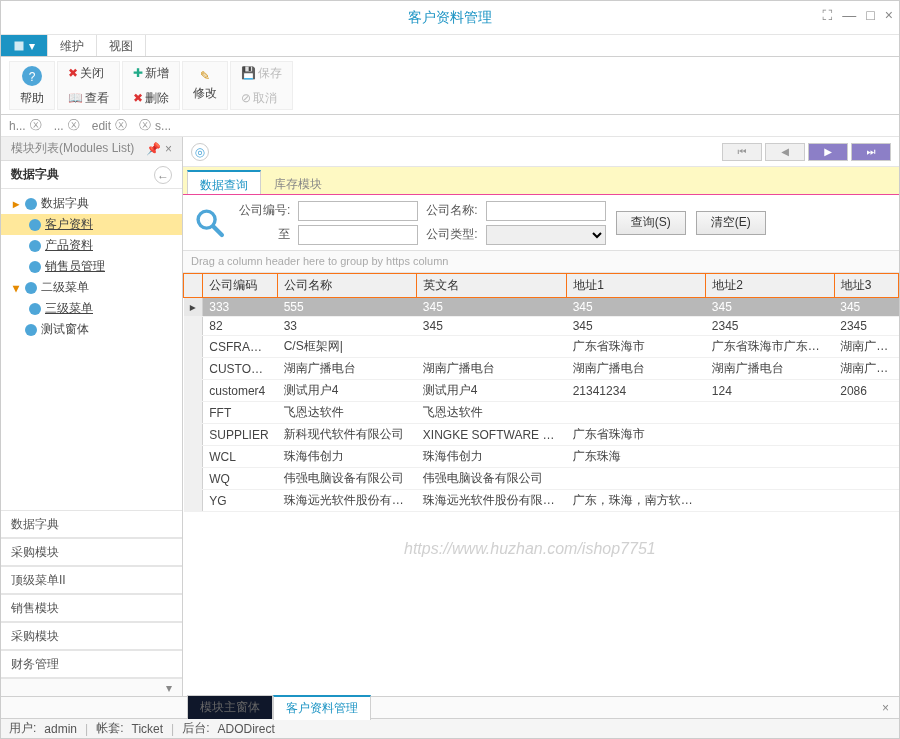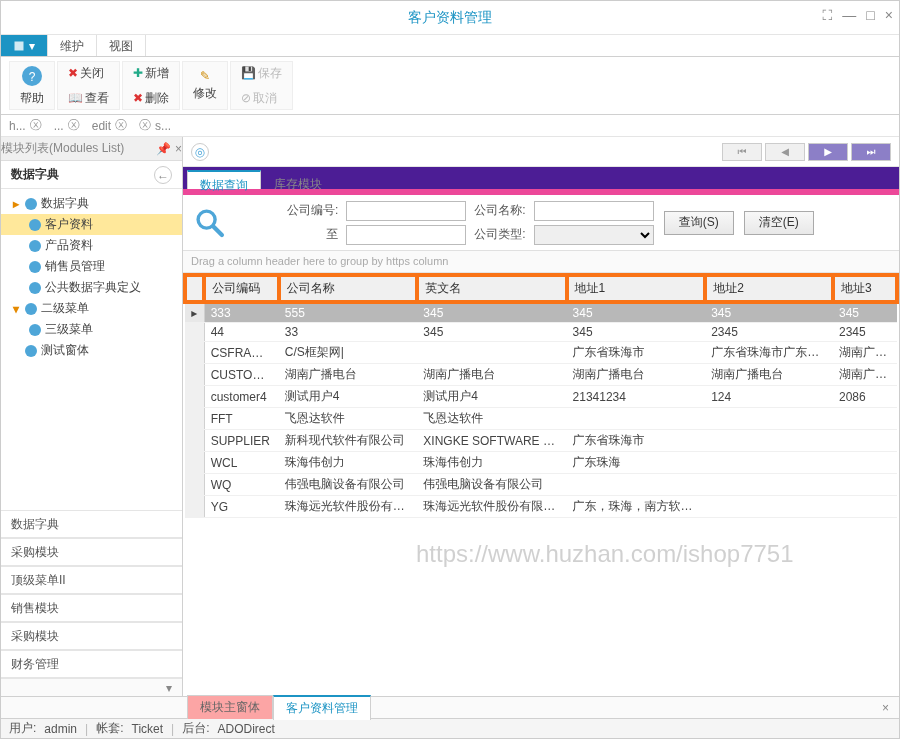--- a/index.html
+++ b/index.html
@@ -22,73 +22,73 @@
 .rb-col { display: flex; flex-direction: column; gap: 4px; }
 .rb-icon { width: 14px; height: 14px; display: inline-block; }
 
 .sub-tabbar { height: 22px; background: #fff; border-bottom: 1px solid #e5e5e5; display: flex; align-items: center; padding: 0 8px; gap: 12px; color: #888; }
 .sub-tabbar .st { display: flex; align-items: center; gap: 4px; font-size: 11px; }
 .sub-tabbar .x { color: #999; cursor: pointer; }
 
 .main-area { display: flex; height: calc(100% - 34px - 22px - 58px - 22px - 22px - 20px); background: #fff; }
 
 .sidebar { width: 182px; border-right: 1px solid #d0d0d0; display: flex; flex-direction: column; background: #fafafa; }
-.sidebar-header { height: 24px; display: flex; align-items: center; justify-content: space-between; padding: 0 0; background: #f0f0f0; border-bottom: 1px solid #ddd; color: #888; font-size: 11px; }
+.sidebar-header { height: 24px; display: flex; align-items: center; justify-content: space-between; padding: 0 10px; background: #f0f0f0; border-bottom: 1px solid #ddd; color: #888; font-size: 11px; }
 .accordion-hdr { height: 28px; display: flex; align-items: center; justify-content: space-between; padding: 0 10px; background: #fff; border-bottom: 1px solid #e5e5e5; font-weight: bold; color: #333; cursor: pointer; }
 .accordion-hdr.idle { border-top: 1px solid #e5e5e5; color: #555; font-weight: normal; }
 .back-arrow { width: 18px; height: 18px; border: 1px solid #ccc; border-radius: 50%; display: flex; align-items: center; justify-content: center; color: #888; }
 .tree { flex: 0 0 auto; background: #fff; padding: 4px 0; }
 .tree-node { display: flex; align-items: center; gap: 4px; padding: 2px 0 2px 10px; cursor: pointer; color: #444; }
-.tree-node.l2 { padding-left: 28px; }
+.tree-node.l2 { padding-left: 28px; text-decoration: underline; }
 .tree-node.selected { background: #ffe89b; }
 .tree-toggle { width: 10px; text-align: center; color: #e58a00; font-weight: bold; }
 .tree-icon { width: 12px; height: 12px; border-radius: 50%; background: #4ea6d8; display: inline-block; }
 .spacer { flex: 1; background: #fff; }
 .sidebar-foot { height: 18px; display: flex; justify-content: flex-end; align-items: center; padding-right: 10px; color: #888; border-top: 1px solid #e5e5e5; }
 
 .content { flex: 1; display: flex; flex-direction: column; }
 .content-top { height: 30px; display: flex; align-items: center; justify-content: space-between; padding: 0 8px; border-bottom: 1px solid #e5e5e5; }
 .ct-left { display: flex; align-items: center; gap: 6px; }
 .ct-icon { width: 18px; height: 18px; border: 1px solid #ccc; border-radius: 50%; display: flex; align-items: center; justify-content: center; color: #4ea6d8; }
 .pager { display: flex; gap: 3px; }
 .pg-btn { width: 40px; height: 18px; border: 1px solid #ccc; background: #f0f0f0; color: #999; display: flex; align-items: center; justify-content: center; cursor: pointer; font-size: 10px; }
 .pg-btn.active { background: #8c7fc7; color: #fff; }
 
-.inner-tabs { height: 28px; display: flex; border-bottom: 6px solid #ec4899; background: #4c1d95; padding-left: 4px; }
+.inner-tabs { height: 28px; display: flex; border-bottom: 1px solid #ec4899; background: #fef9c3; padding-left: 4px; }
 .inner-tab { padding: 5px 12px; color: #888; cursor: pointer; border: 1px solid transparent; border-bottom: none; margin-top: 3px; }
 .inner-tab.active { color: #1c94c4; border-color: #d0d0d0; background: #fff; border-top: 2px solid #1c94c4; }
 
 .search-panel { height: 56px; border-bottom: 1px solid #e0e0e0; display: flex; align-items: center; padding: 4px 8px; gap: 10px; background: #fff; }
 .magnify { width: 38px; height: 38px; display: flex; align-items: center; justify-content: center; }
 .magnify svg { width: 34px; height: 34px; }
-.sp-grid { display: grid; grid-template-columns: auto 120px auto 120px; gap: 4px 8px; align-items: center; margin-left: 48px; }
+.sp-grid { display: grid; grid-template-columns: auto 120px auto 120px; gap: 4px 8px; align-items: center; }
 .sp-grid label { color: #555; text-align: right; }
 .sp-grid input, .sp-grid select { height: 20px; border: 1px solid #bbb; padding: 0 4px; width: 120px; }
 .btn { height: 24px; padding: 0 14px; border: 1px solid #aaa; background: linear-gradient(#f8f8f8,#e8e8e8); cursor: pointer; color: #333; }
 
 .group-hint { height: 22px; padding: 4px 8px; color: #aaa; font-size: 11px; border-bottom: 1px solid #e5e5e5; background: #fafafa; }
 
 .grid-wrap { flex: 1; overflow: auto; background: #fff; }
 table.grid { width: 100%; border-collapse: collapse; table-layout: fixed; }
-table.grid th { background: #f0f0f0; border: 4px solid #f97316; padding: 3px 6px; text-align: left; color: #333; font-weight: normal; position: sticky; top: 0; }
+table.grid th { background: #f0f0f0; border: 1px solid #f97316; padding: 3px 6px; text-align: left; color: #333; font-weight: normal; position: sticky; top: 0; }
 table.grid th.rowhdr { width: 18px; }
 table.grid td { border-bottom: 1px solid #f0f0f0; padding: 2px 6px; color: #444; white-space: nowrap; overflow: hidden; text-overflow: ellipsis; }
 table.grid td.rowhdr { background: #f0f0f0; border-right: 1px solid #d0d0d0; width: 18px; text-align: center; color: #666; }
 table.grid tr.selected td { background: #b8b8b8; color: #fff; }
 table.grid tr.selected td.rowhdr { background: #e8e8e8; color: #444; }
 
 .bottom-tabs { height: 22px; border-top: 1px solid #d0d0d0; display: flex; align-items: center; background: #fafafa; padding-left: 186px; position: relative; }
-.btab { padding: 3px 12px; border: 1px solid #d0d0d0; border-bottom: none; color: #666; margin-top: -1px; cursor: pointer; background: #fca5a5; }
+.btab { padding: 3px 12px; border: 1px solid #d0d0d0; border-bottom: none; color: #666; margin-top: -1px; cursor: pointer; background: #0f172a; }
 .btab.active { color: #1c94c4; background: #fff; border-top: 2px solid #1c94c4; }
 .btab-close { position: absolute; right: 10px; color: #888; cursor: pointer; }
 
 .statusbar { height: 20px; border-top: 1px solid #d0d0d0; background: #f5f5f5; display: flex; align-items: center; padding: 0 8px; gap: 8px; color: #555; font-size: 11px; }
 .statusbar .sep { color: #bbb; }
 
-.watermark { position: absolute; left: 416px; top: 540px; color: rgba(120,120,120,0.35); font-size: 24px; pointer-events: none; }
+.watermark { position: absolute; left: 404px; top: 540px; color: rgba(120,120,120,0.35); font-size: 16px; font-style: italic; pointer-events: none; }
 </style>
 </head>
 <body>
 
 <div class="titlebar">
   <span class="titlebar-title">客户资料管理</span>
   <div class="titlebar-controls">
     <span>⛶</span>
     <span>—</span>
     <span>□</span>
@@ -201,24 +201,20 @@
           <span class="tree-icon"></span>
           <span>客户资料</span>
         </div>
       <div class="tree-node l2">
           <span class="tree-icon"></span>
           <span>产品资料</span>
         </div>
       <div class="tree-node l2">
           <span class="tree-icon"></span>
           <span>销售员管理</span>
-        </div>
-      <div class="tree-node l2">
-          <span class="tree-icon"></span>
-          <span>公共数据字典定义</span>
         </div>
       <div class="tree-node">
           <span class="tree-toggle">▾</span>
           <span class="tree-icon"></span>
           <span>二级菜单</span>
         </div>
       <div class="tree-node l2">
           <span class="tree-icon"></span>
           <span>三级菜单</span>
         </div>
@@ -297,21 +293,21 @@
               <td class="rowhdr">▸</td>
               <td>333</td>
               <td>555</td>
               <td>345</td>
               <td>345</td>
               <td>345</td>
               <td>345</td>
             </tr>
             <tr>
               <td class="rowhdr"></td>
-              <td>44</td>
+              <td>82</td>
               <td>33</td>
               <td>345</td>
               <td>345</td>
               <td>2345</td>
               <td>2345</td>
             </tr>
             <tr>
               <td class="rowhdr"></td>
               <td>CSFRAMEW...</td>
               <td>C/S框架网|</td>

